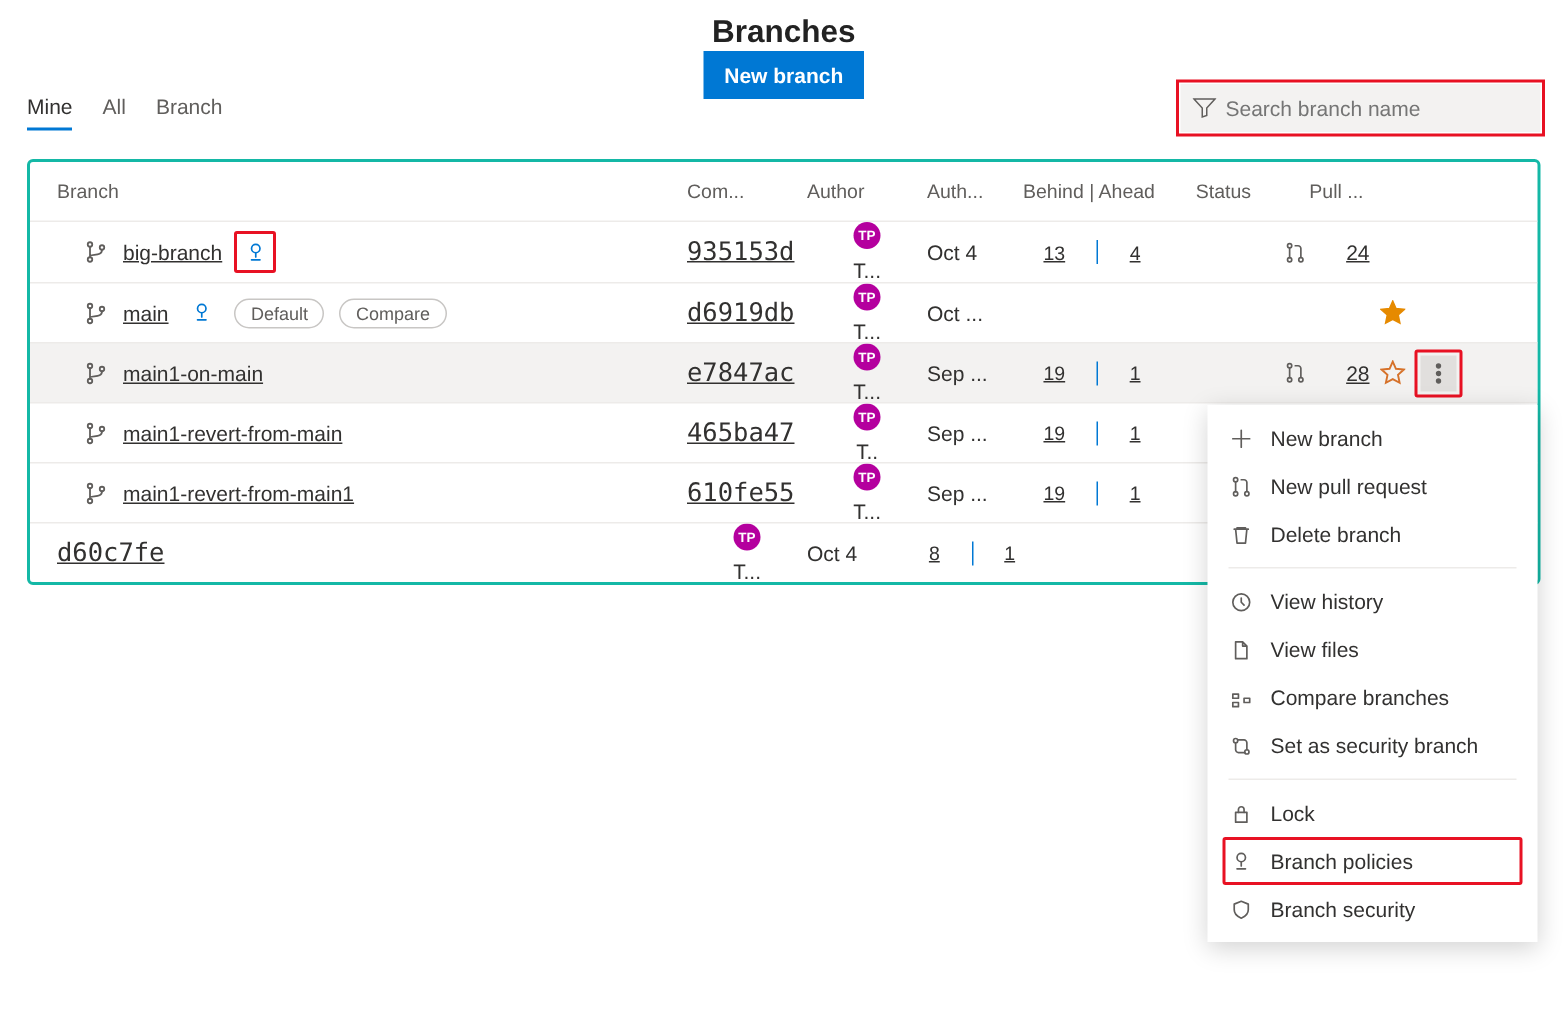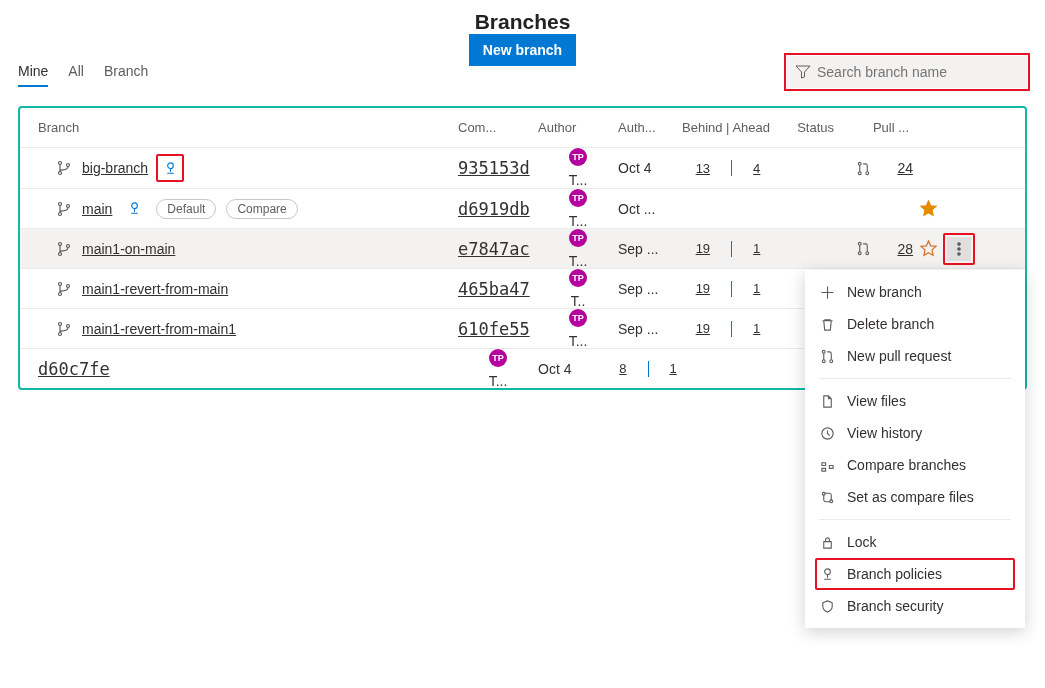--- a/index.html
+++ b/index.html
@@ -309,73 +309,73 @@
       <span class="menu-icon">
         <svg width="15" height="15" viewBox="0 0 16 16" fill="none" stroke="#605e5c" stroke-width="1.2" stroke-linecap="round" stroke-linejoin="round">
           <path d="M8 2v12M2 8h12"></path>
         </svg>
       </span>
       <span>New branch</span>
     </div>
     <div class="menu-item">
       <span class="menu-icon">
         <svg width="15" height="15" viewBox="0 0 16 16" fill="none" stroke="#605e5c" stroke-width="1.2" stroke-linecap="round" stroke-linejoin="round">
-          <path d="M3 4h10M5 4v-1h6v1M4 4l1 10h6l1-10"></path>
-        </svg>
-      </span>
-      <span>Delete branch</span>
-    </div>
-    <div class="menu-item">
-      <span class="menu-icon">
-        <svg width="15" height="15" viewBox="0 0 16 16" fill="none" stroke="#605e5c" stroke-width="1.2" stroke-linecap="round" stroke-linejoin="round">
           <circle cx="4" cy="3" r="1.5"></circle>
           <circle cx="4" cy="13" r="1.5"></circle>
           <circle cx="12" cy="13" r="1.5"></circle>
           <path d="M4 4.5v7M8 3h2c1 0 2 1 2 2v6"></path>
         </svg>
       </span>
       <span>New pull request</span>
     </div>
+    <div class="menu-item">
+      <span class="menu-icon">
+        <svg width="15" height="15" viewBox="0 0 16 16" fill="none" stroke="#605e5c" stroke-width="1.2" stroke-linecap="round" stroke-linejoin="round">
+          <path d="M3 4h10M5 4v-1h6v1M4 4l1 10h6l1-10"></path>
+        </svg>
+      </span>
+      <span>Delete branch</span>
+    </div>
     <div class="menu-divider"></div>
-    <div class="menu-item">
-      <span class="menu-icon">
-        <svg width="15" height="15" viewBox="0 0 16 16" fill="none" stroke="#605e5c" stroke-width="1.2" stroke-linecap="round" stroke-linejoin="round">
-          <path d="M4 2h5l3 3v9H4zM9 2v3h3"></path>
-        </svg>
-      </span>
-      <span>View files</span>
-    </div>
     <div class="menu-item">
       <span class="menu-icon">
         <svg width="15" height="15" viewBox="0 0 16 16" fill="none" stroke="#605e5c" stroke-width="1.2" stroke-linecap="round" stroke-linejoin="round">
           <circle cx="8" cy="8" r="6"></circle>
           <path d="M8 5v3l2 2"></path>
         </svg>
       </span>
       <span>View history</span>
+    </div>
+    <div class="menu-item">
+      <span class="menu-icon">
+        <svg width="15" height="15" viewBox="0 0 16 16" fill="none" stroke="#605e5c" stroke-width="1.2" stroke-linecap="round" stroke-linejoin="round">
+          <path d="M4 2h5l3 3v9H4zM9 2v3h3"></path>
+        </svg>
+      </span>
+      <span>View files</span>
     </div>
     <div class="menu-item">
       <span class="menu-icon">
         <svg width="15" height="15" viewBox="0 0 16 16" fill="none" stroke="#605e5c" stroke-width="1.2" stroke-linecap="round" stroke-linejoin="round">
           <rect x="2" y="5" width="4" height="3"></rect>
           <rect x="10" y="8" width="4" height="3"></rect>
           <rect x="2" y="11" width="4" height="3"></rect>
         </svg>
       </span>
       <span>Compare branches</span>
     </div>
     <div class="menu-item">
       <span class="menu-icon">
         <svg width="15" height="15" viewBox="0 0 16 16" fill="none" stroke="#605e5c" stroke-width="1.2" stroke-linecap="round" stroke-linejoin="round">
           <circle cx="4" cy="4" r="1.5"></circle>
           <circle cx="12" cy="12" r="1.5"></circle>
           <path d="M4 5.5v5c0 1 1 2 2 2h4.5M12 10.5v-5c0-1-1-2-2-2H5.5"></path>
         </svg>
       </span>
-      <span>Set as compare files</span>
+      <span>Set as security branch</span>
     </div>
     <div class="menu-divider"></div>
     <div class="menu-item">
       <span class="menu-icon">
         <svg width="15" height="15" viewBox="0 0 16 16" fill="none" stroke="#605e5c" stroke-width="1.2" stroke-linecap="round" stroke-linejoin="round">
           <rect x="4" y="7" width="8" height="7"></rect>
           <path d="M6 7V5a2 2 0 0 1 4 0v2"></path>
         </svg>
       </span>
       <span>Lock</span>

